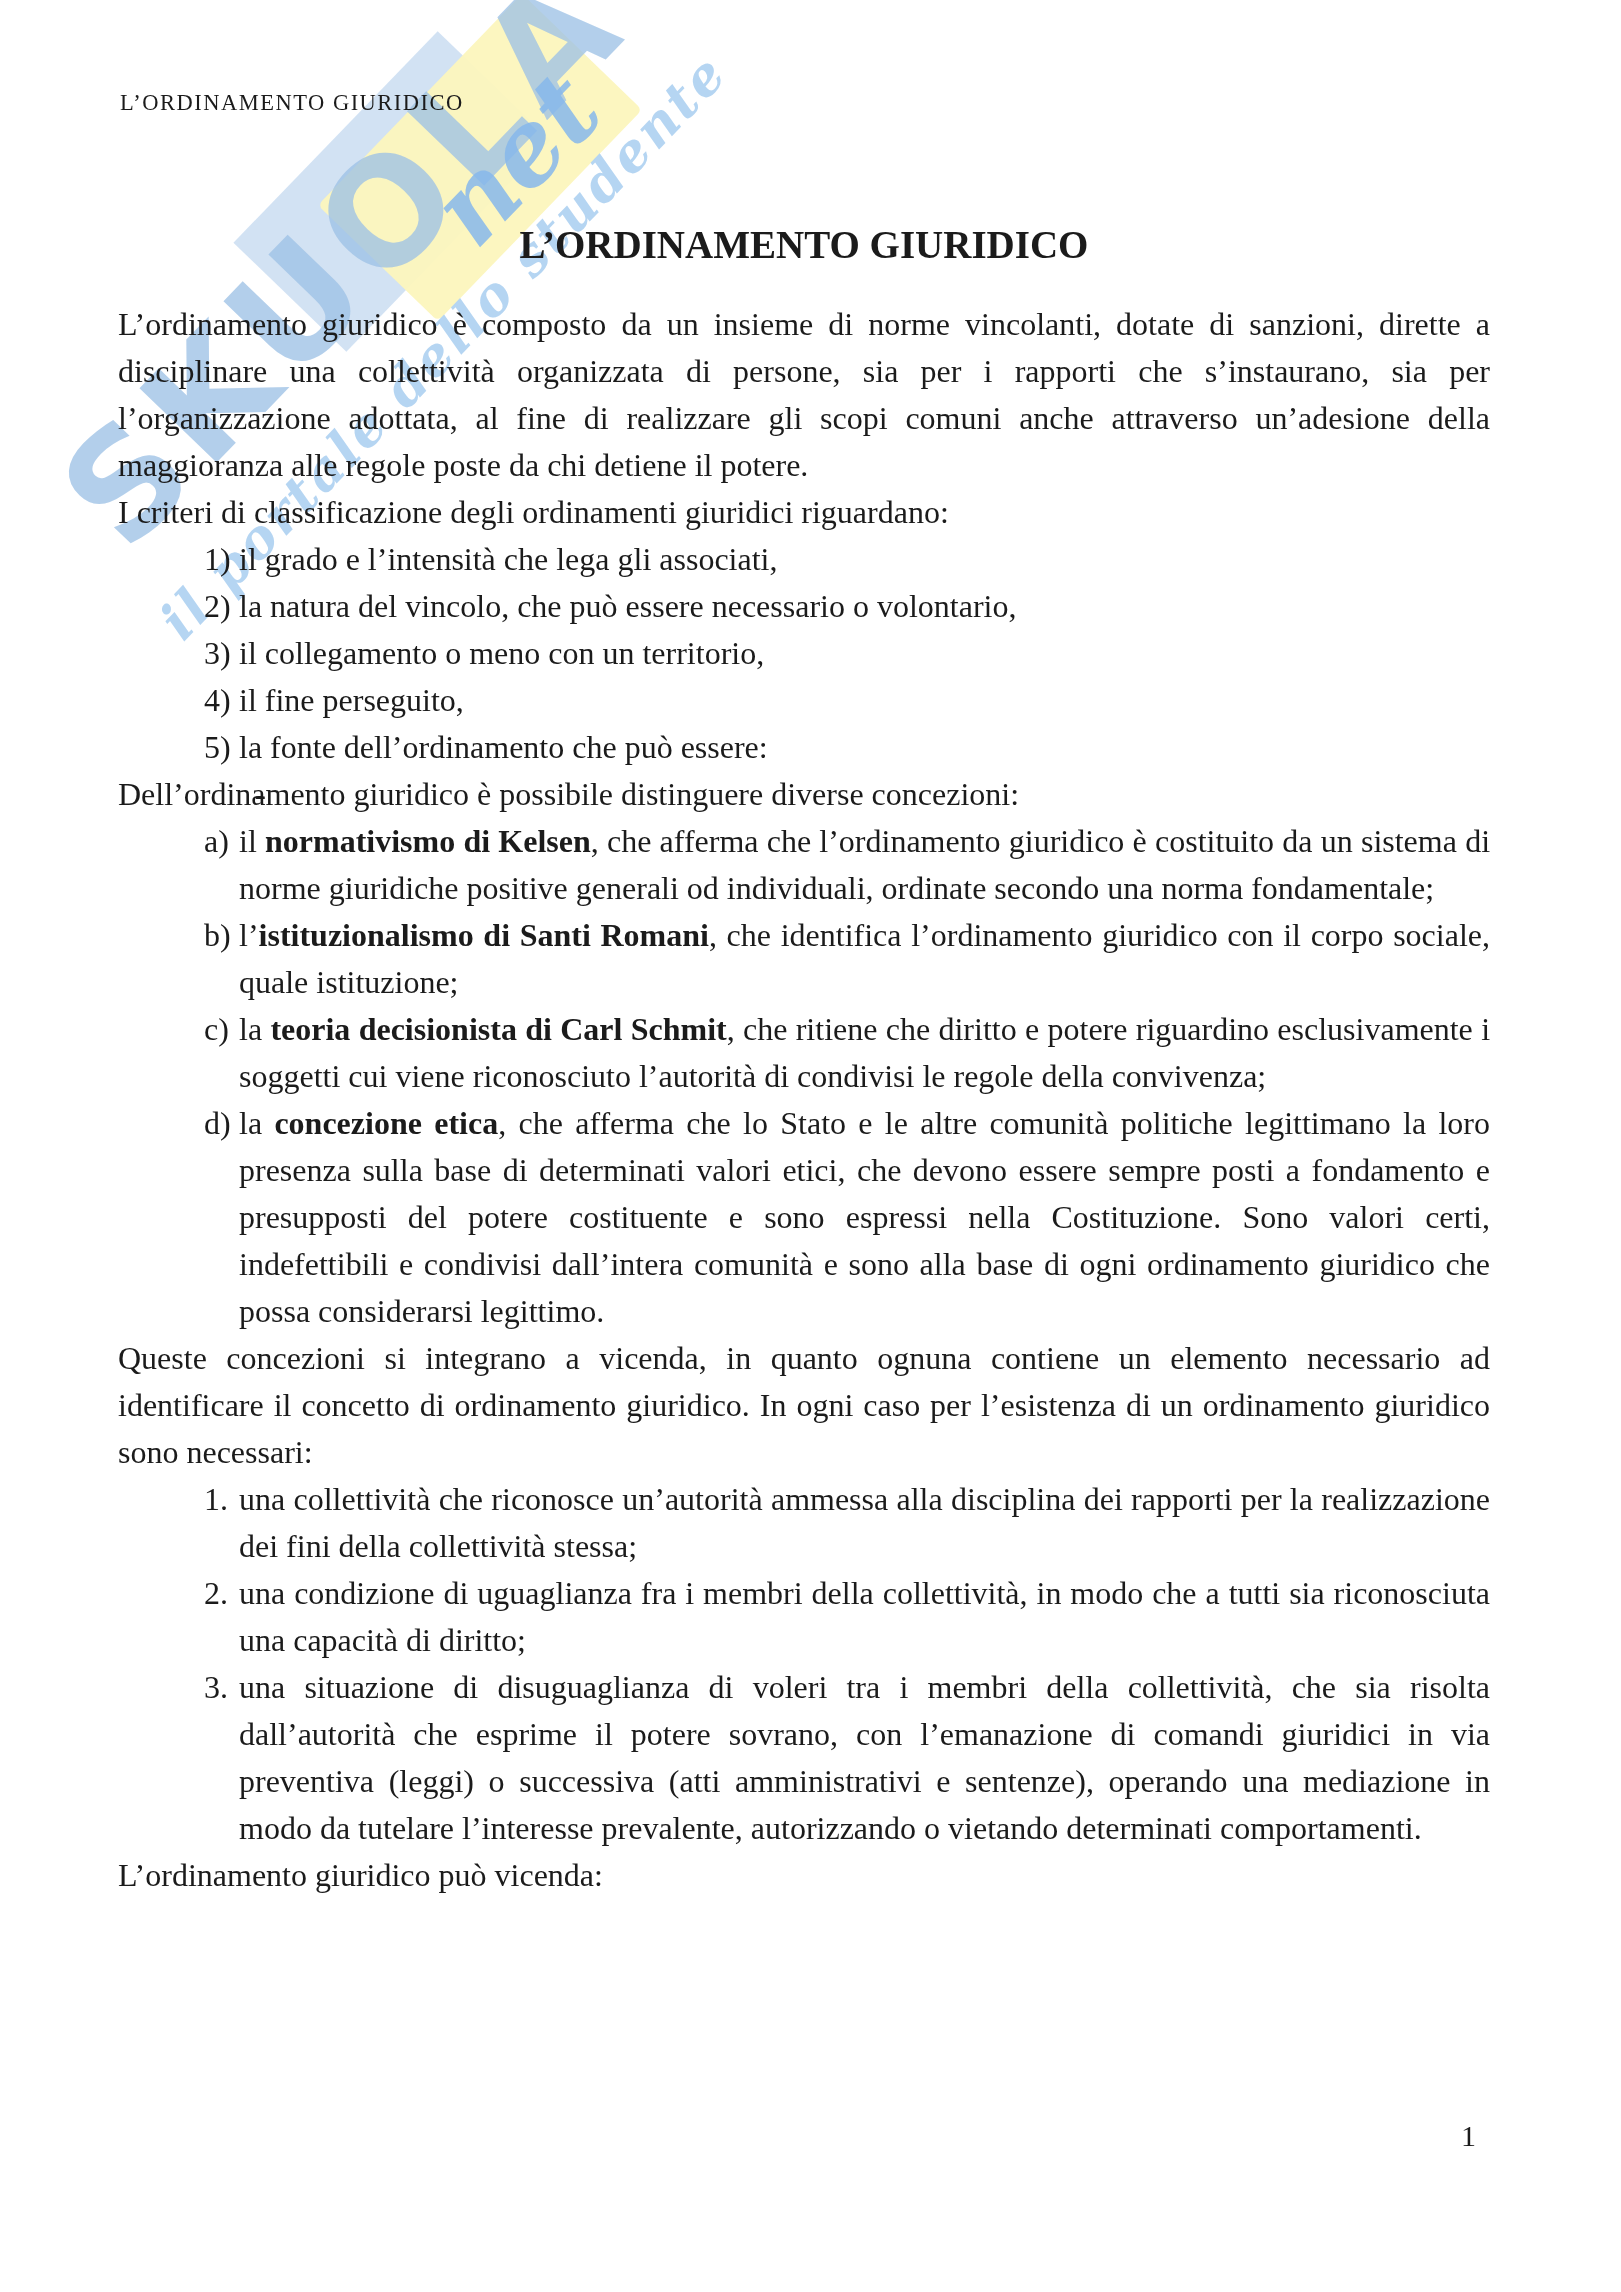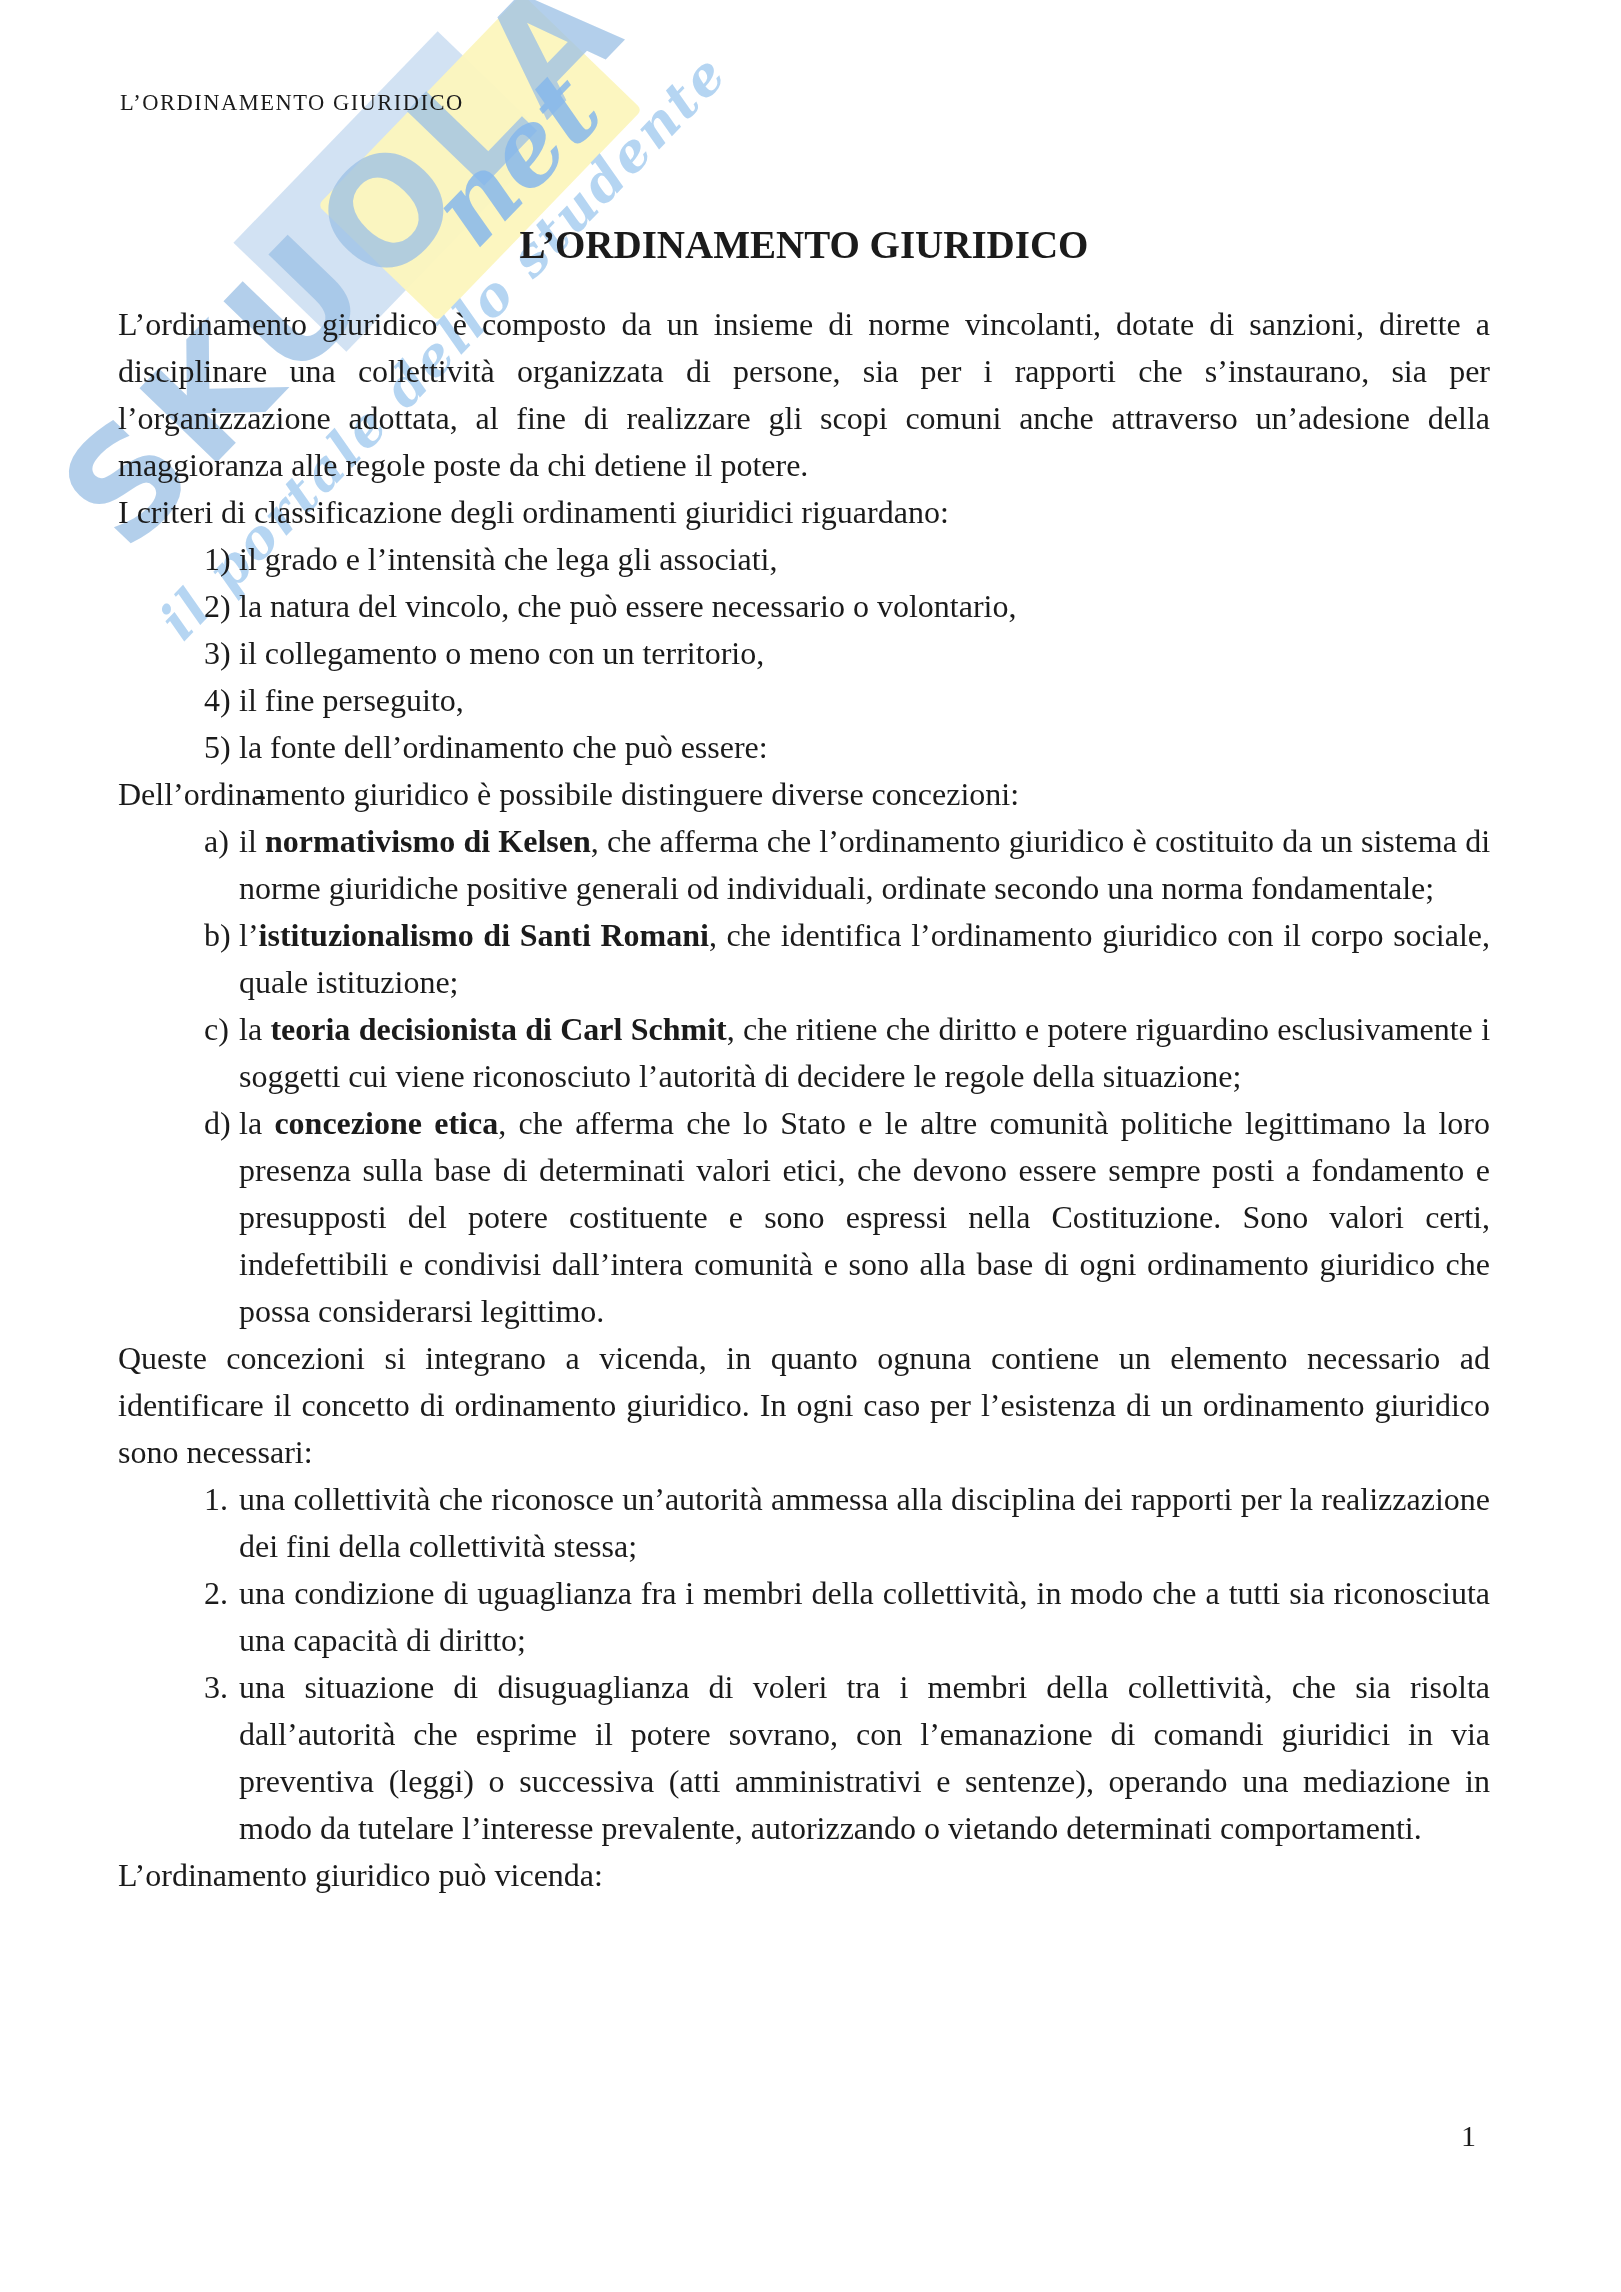--- a/index.html
+++ b/index.html
@@ -141,21 +141,21 @@
       <div class="li li1">
         <span class="marker">a)</span>
         <span><span>il </span><b>normativismo di Kelsen</b><span>, che afferma che l’ordinamento giuridico è costituito da un sistema di norme giuridiche positive generali od individuali, ordinate secondo una norma fondamentale;</span></span>
       </div>
       <div class="li li1">
         <span class="marker">b)</span>
         <span><span>l’</span><b>istituzionalismo di Santi Romani</b><span>, che identifica l’ordinamento giuridico con il corpo sociale, quale istituzione;</span></span>
       </div>
       <div class="li li1">
         <span class="marker">c)</span>
-        <span><span>la </span><b>teoria decisionista di Carl Schmit</b><span>, che ritiene che diritto e potere riguardino esclusivamente i soggetti cui viene riconosciuto l’autorità di decidere le regole della situazione;</span></span>
+        <span><span>la </span><b>teoria decisionista di Carl Schmit</b><span>, che ritiene che diritto e potere riguardino esclusivamente i soggetti cui viene riconosciuto l’autorità di condivisi le regole della convivenza;</span></span>
       </div>
       <div class="li li1">
         <span class="marker">d)</span>
         <span><span>la </span><b>concezione etica</b><span>, che afferma che lo Stato e le altre comunità politiche legittimano la loro presenza sulla base di determinati valori etici, che devono essere sempre posti a fondamento e presupposti del potere costituente e sono espressi nella Costituzione. Sono valori certi, indefettibili e condivisi dall’intera comunità e sono alla base di ogni ordinamento giuridico che possa considerarsi legittimo.</span></span>
       </div>
     </div>
 
     <p class="para">Queste concezioni si integrano a vicenda, in quanto ognuna contiene un elemento necessario ad identificare il concetto di ordinamento giuridico. In ogni caso per l’esistenza di un ordinamento giuridico sono necessari:</p>
 
     <div>

